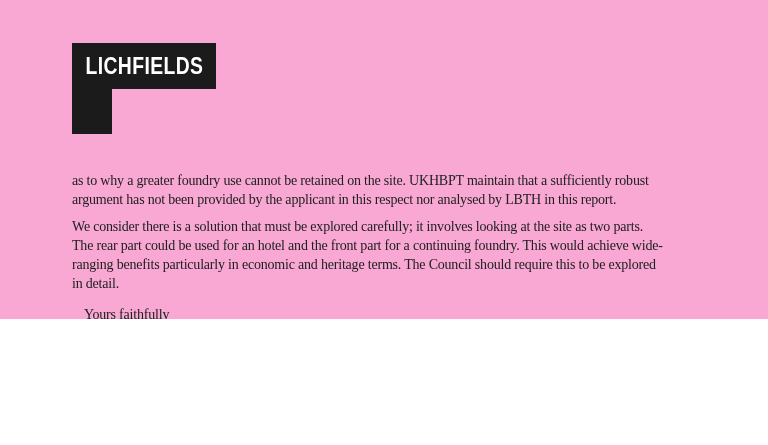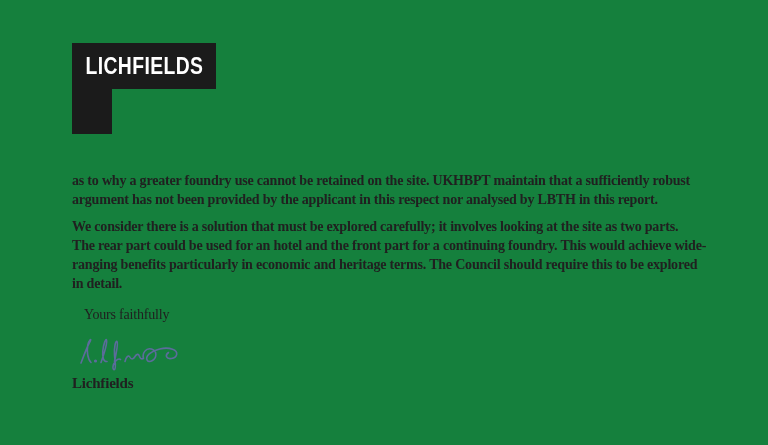--- a/index.html
+++ b/index.html
@@ -3,22 +3,22 @@
 <meta charset="utf-8">
 <style>
   html, body {
     margin: 0;
     padding: 0;
     background: #ffffff;
   }
   .page {
     position: relative;
     width: 768px;
-    height: 445px;
-    background: #15803d;
+    height: 319px;
+    background: #f9a8d4;
     overflow: hidden;
     font-family: "Liberation Serif", serif;
   }
 
   
   .logo { position: absolute; left: 72px; top: 43px; }
   .logo-bar {
     position: absolute; left: 0; top: 0;
     width: 144px; height: 46px;
     background: #1b1b1b;
@@ -49,21 +49,20 @@
     top: 171px;
     width: 672px;
     color: #202020;
     font-size: 14px;
     line-height: 19px;
     letter-spacing: -0.2px;
   }
   .para {
     margin: 0 0 8px 0;
     white-space: pre-line;
-    font-weight: bold;
   }
   .closing {
     margin: 12px;
     white-space: pre-line;
   }
   .signature {
     display: block;
     margin: 4px 0 0 6px;
     width: 112px;
     height: 36px;

